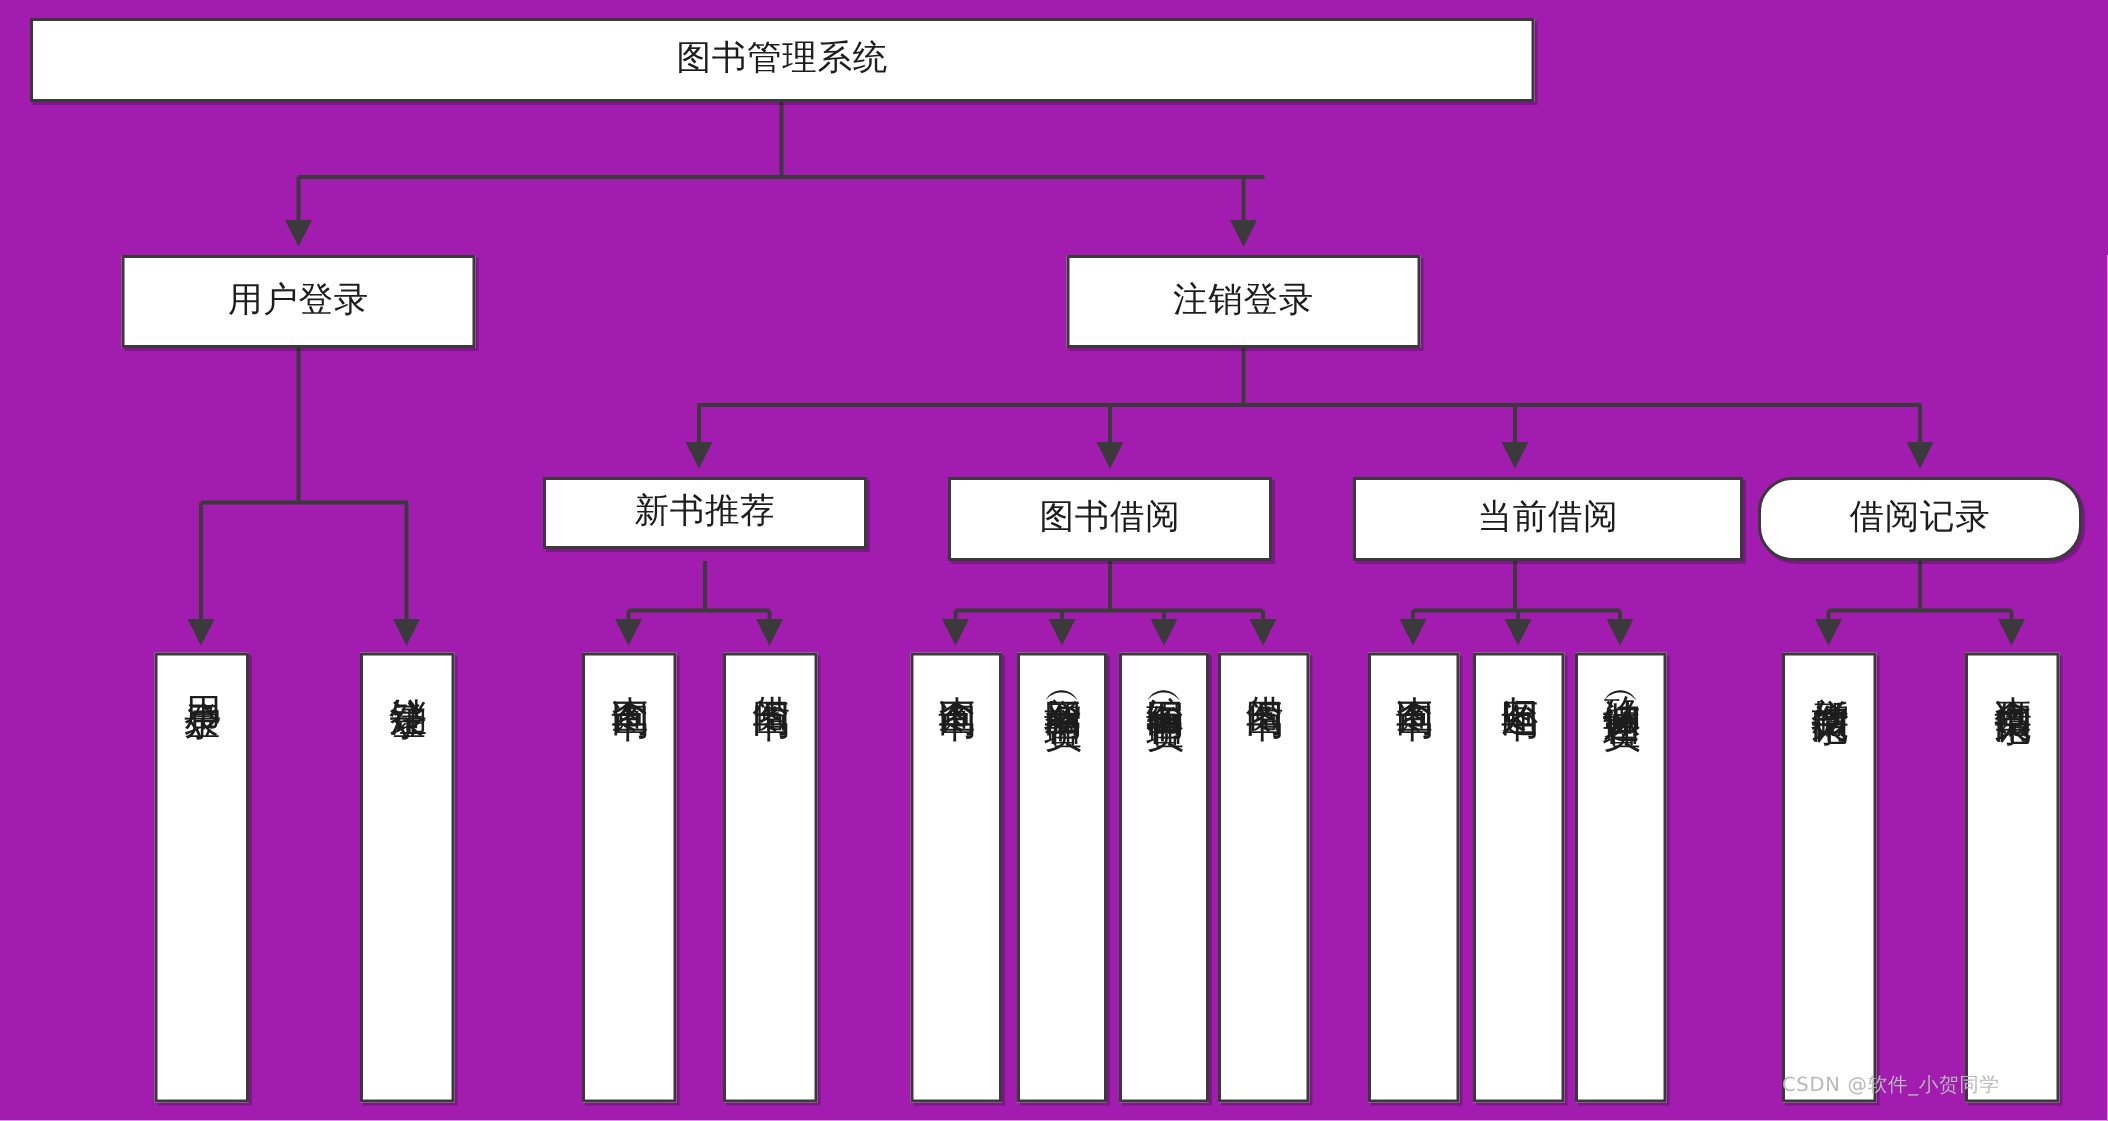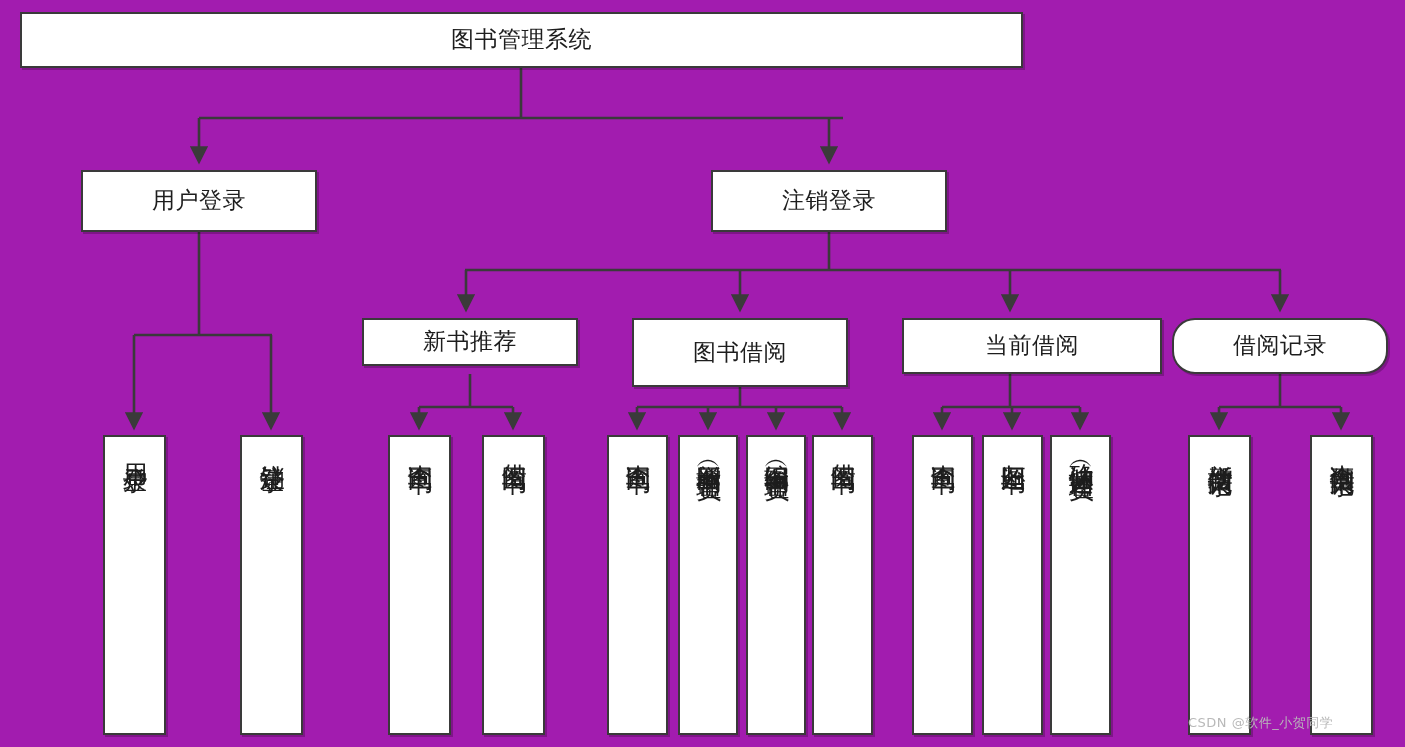--- a/index.html
+++ b/index.html
@@ -134,21 +134,21 @@
   <div class="node horiz" style="left:81px;top:170px;width:236px;height:62px;">
     <span class="node-label">用户登录</span>
   </div>
   <div class="node horiz" style="left:711px;top:170px;width:236px;height:62px;">
     <span class="node-label">注销登录</span>
   </div>
 
   <div class="node horiz" style="left:362px;top:318px;width:216px;height:48px;">
     <span class="node-label">新书推荐</span>
   </div>
-  <div class="node horiz" style="left:632px;top:318px;width:216px;height:69px;">
+  <div class="node horiz" style="left:632px;top:318px;width:216px;height:56px;">
     <span class="node-label">图书借阅</span>
   </div>
   <div class="node horiz" style="left:902px;top:318px;width:260px;height:56px;">
     <span class="node-label">当前借阅</span>
   </div>
   <div class="node horiz" style="left:1172px;top:318px;width:216px;height:56px;border-radius:23px;">
     <span class="node-label">借阅记录</span>
   </div>
 
   <div class="node vert" style="left:103px;top:435px;width:63px;height:300px;">

